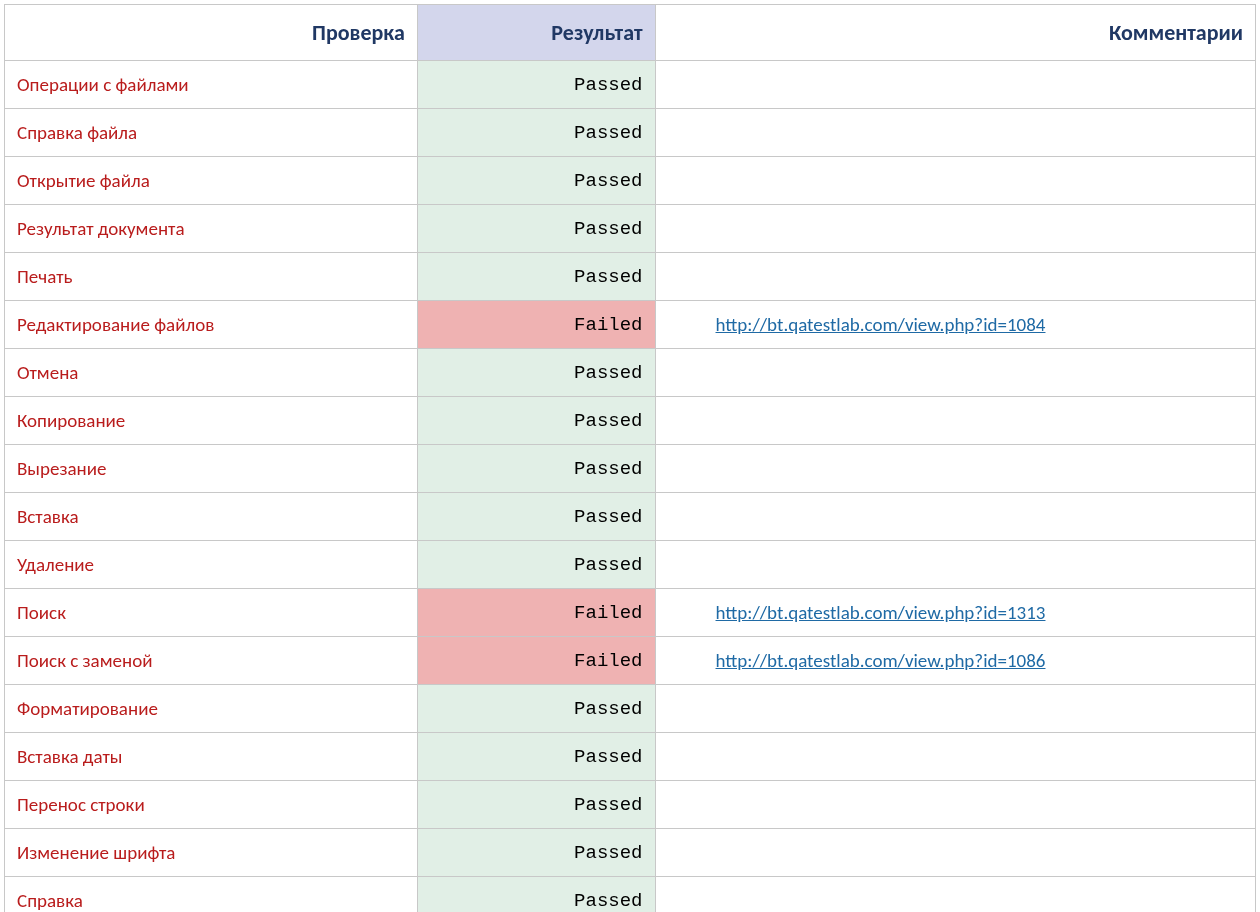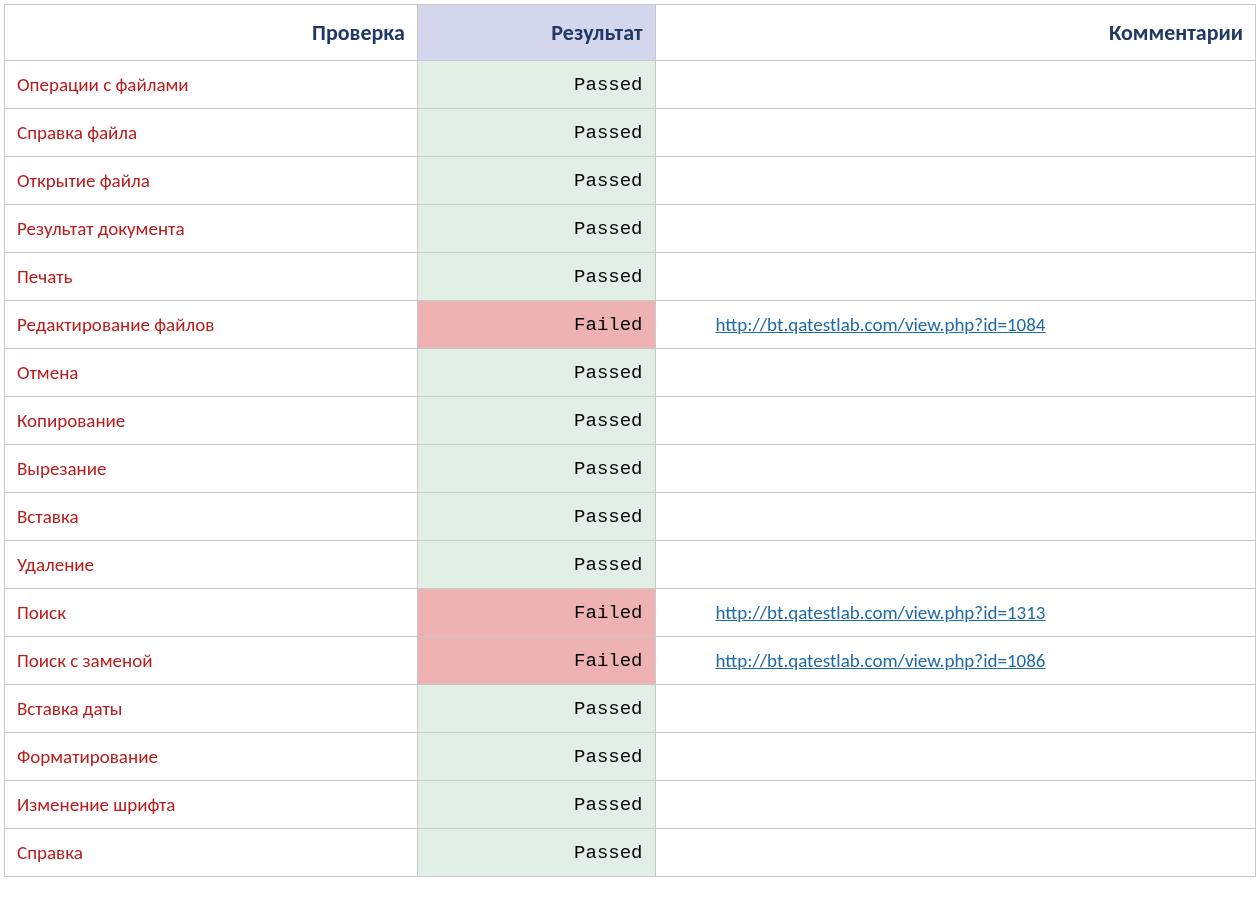--- a/index.html
+++ b/index.html
@@ -140,26 +140,31 @@
         <td class="cell-check">Поиск</td>
         <td class="cell-result failed">Failed</td>
         <td class="cell-comment"><a href="#">http://bt.qatestlab.com/view.php?id=1313</a></td>
       </tr>
       <tr>
         <td class="cell-check">Поиск с заменой</td>
         <td class="cell-result failed">Failed</td>
         <td class="cell-comment"><a href="#">http://bt.qatestlab.com/view.php?id=1086</a></td>
       </tr>
       <tr>
+        <td class="cell-check">Форматирование</td>
+        <td class="cell-result passed">Passed</td>
+        <td class="cell-comment"></td>
+      </tr>
+      <tr>
         <td class="cell-check">Вставка даты</td>
         <td class="cell-result passed">Passed</td>
         <td class="cell-comment"></td>
       </tr>
       <tr>
-        <td class="cell-check">Форматирование</td>
+        <td class="cell-check">Перенос строки</td>
         <td class="cell-result passed">Passed</td>
         <td class="cell-comment"></td>
       </tr>
       <tr>
         <td class="cell-check">Изменение шрифта</td>
         <td class="cell-result passed">Passed</td>
         <td class="cell-comment"></td>
       </tr>
       <tr>
         <td class="cell-check">Справка</td>

